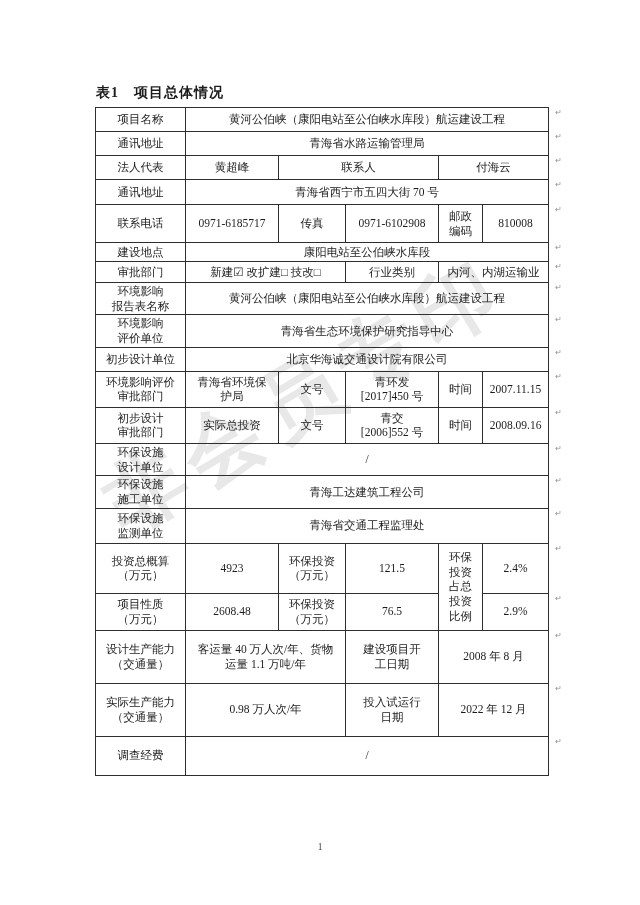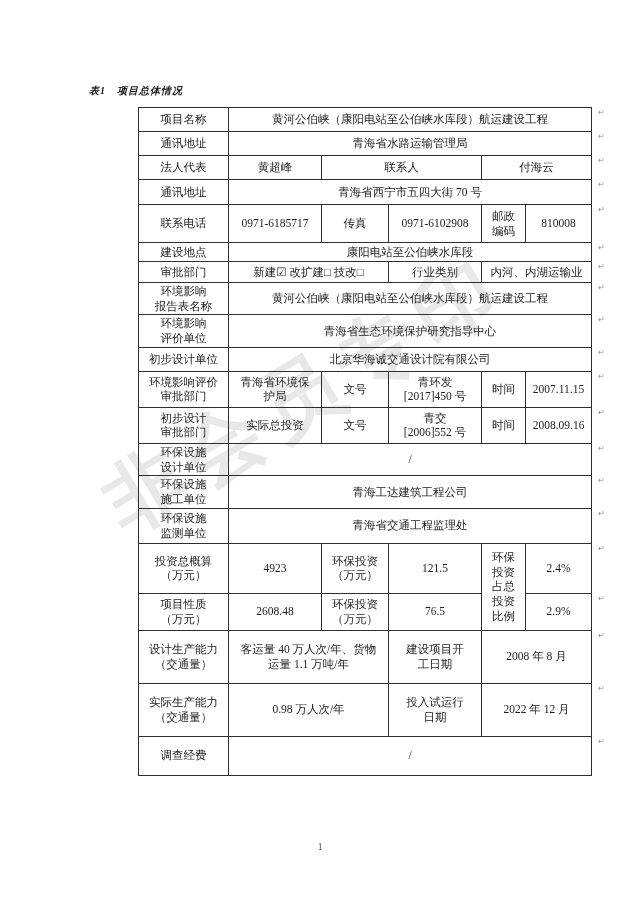--- a/index.html
+++ b/index.html
@@ -1,36 +1,35 @@
 <!DOCTYPE html>
 <html><head>
 <meta charset="utf-8">
 <style>
   html,body { margin:0; padding:0; background:#ffffff; }
   .page {
     position:relative; width:640px; height:905px; background:#ffffff;
     font-family:"Liberation Serif","DejaVu Serif",serif; color:#1c1c1c; overflow:hidden;
   }
   .doc-title {
-    position:absolute; left:89px; top:84px;
-    font-size:10px; font-weight:bold; letter-spacing:1px; z-index:2;font-style:italic;
+    position:absolute; left:96px; top:84px;
+    font-size:14px; font-weight:bold; letter-spacing:1px; z-index:2;
   }
   .watermark {
     position:absolute; left:112px; top:458px;
     font-size:80px; font-weight:bold; letter-spacing:10px; white-space:nowrap;
     color:rgba(110,110,110,0.16);
     transform:rotate(-31deg); transform-origin:0 50%;
     z-index:1; pointer-events:none;
     font-family:"Liberation Sans","DejaVu Sans",sans-serif;
   }
   table.main {
     position:absolute; left:95px; top:107px; z-index:2;
     border-collapse:collapse; table-layout:fixed; width:453px;
     background:transparent;
-    margin-left:43px;
   }
   table.main td {
     border:1.5px solid #2e2e2e;
     text-align:center; vertical-align:middle;
     font-size:11.5px; line-height:1.28;
     white-space:pre-line; padding:1px 2px;
     position:relative; overflow:visible;
   }
   .pmark {
     position:absolute; right:-14px; top:1px;

